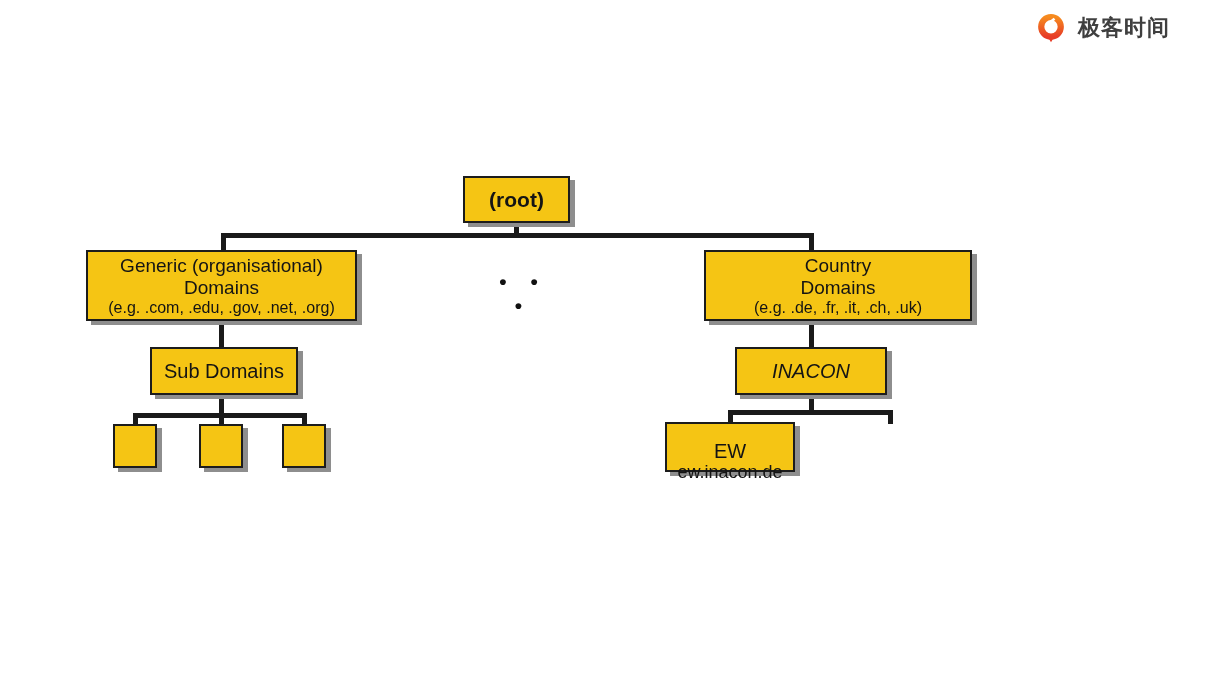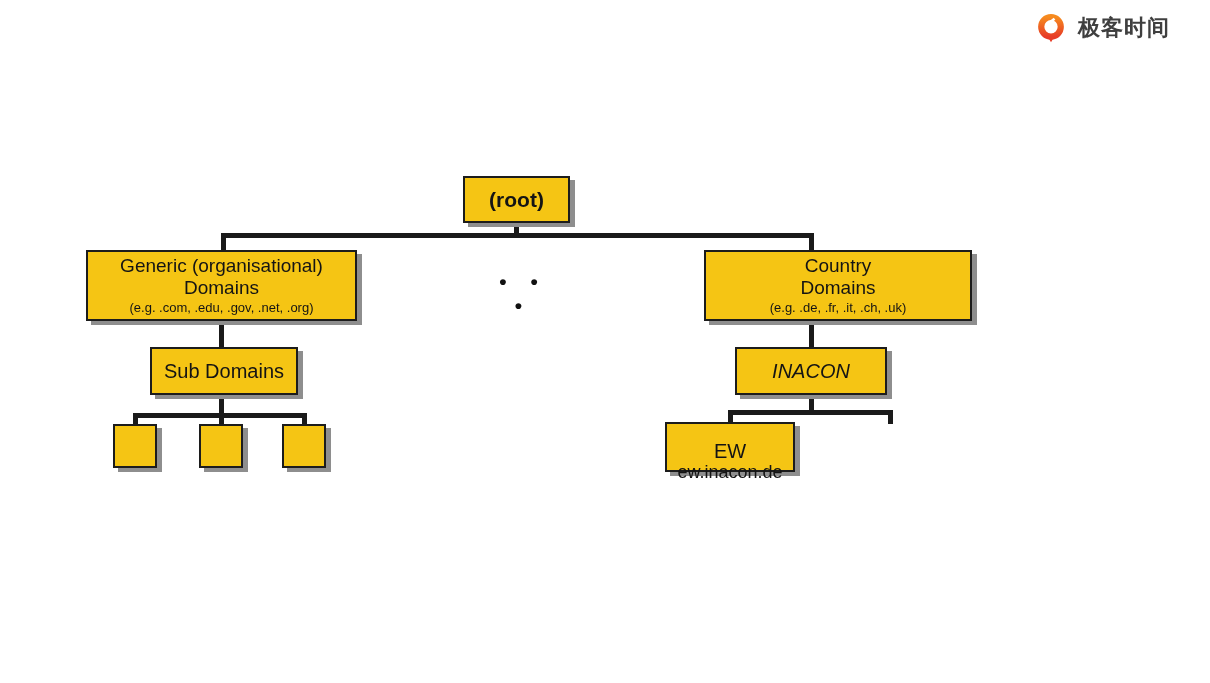--- a/index.html
+++ b/index.html
@@ -57,21 +57,21 @@
   .node-inacon      { left: 735px; top: 347px; width: 152px; height: 48px; font-style: italic; }
   .node-leaf-1      { left: 113px; top: 424px; width:  44px; height: 44px; }
   .node-leaf-2      { left: 199px; top: 424px; width:  44px; height: 44px; }
   .node-leaf-3      { left: 282px; top: 424px; width:  44px; height: 44px; }
   .node-ew          { left: 665px; top: 422px; width: 130px; height: 50px; }
   .node-training    { left: 825px; top: 422px; width: 133px; height: 52px; }
 
   .root-label   { font-size: 21px; font-weight: bold; }
   .mid-label    { font-size: 20px; }
   .title-lg     { font-size: 19px; line-height: 22px; }
-  .subtitle-sm  { font-size: 13px; line-height: 18px; }
+  .subtitle-sm  { font-size: 16px; line-height: 18px; }
   .leaf-title   { font-size: 20px; line-height: 23px; margin-top: 26px; }
   .leaf-sub     { font-size: 18px; line-height: 18px; }
 
   .ellipsis {
     position: absolute;
     left: 488px; top: 270px; width: 70px;
     text-align: center;
     font-size: 21px;
     font-weight: bold;
     letter-spacing: 9px;

